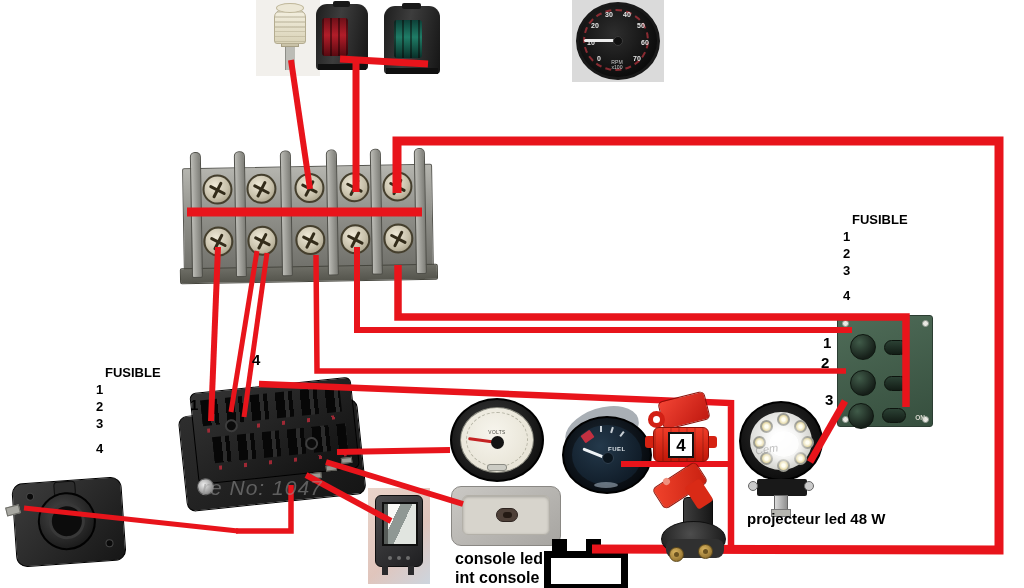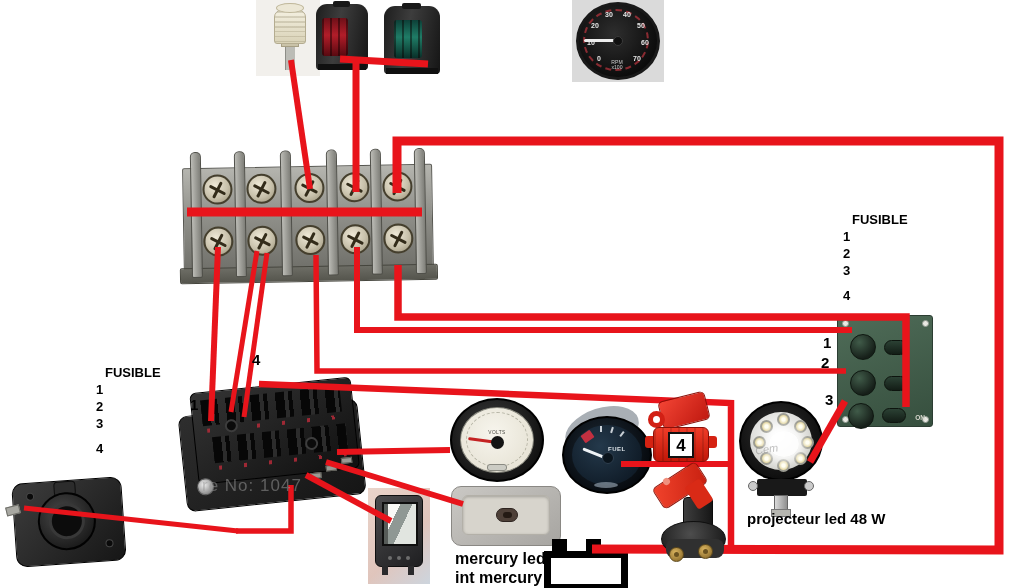--- a/index.html
+++ b/index.html
@@ -175,21 +175,21 @@
   .proj .bracket{position:absolute;left:22px;top:84px;width:50px;height:17px;background:#191919;border-radius:2px;}
   .proj .bolt{position:absolute;width:10px;height:10px;border-radius:50%;background:#cbcbcb;border:1px solid #666;top:86px;}
   .proj .stem{position:absolute;left:39px;top:100px;width:14px;height:17px;background:linear-gradient(90deg,#dadada,#8f8f8f);border:1px solid #666;}
   .proj .nut{position:absolute;left:36px;top:114px;width:20px;height:8px;background:#b6b6b0;border:1px solid #777;}
 
   
   .battery{left:544px;top:539px;width:90px;height:49px;z-index:4;}
   .battery .tab{position:absolute;top:0;width:15px;height:15px;background:#000;}
   .battery .bodyb{position:absolute;left:0;top:12px;width:84px;height:40px;background:#fff;border:7px solid #000;}
 
-  .storewm{position:absolute;left:202px;top:476px;font-size:17px;color:rgba(150,150,150,.55);letter-spacing:1px;z-index:6;}
+  .storewm{position:absolute;left:202px;top:476px;font-size:21px;color:rgba(150,150,150,.55);letter-spacing:1px;z-index:6;font-style:italic;}
 </style>
 </head>
 <body>
 
 <div class="canvas">
 
   <div class="ph abs" style="left:572px;top:0;width:92px;height:82px;background:#dadada;"></div>
   <div class="ph abs" style="left:256px;top:0;width:64px;height:76px;background:#f2f0ec;"></div>
 
   <div class="abs anchor">
@@ -330,22 +330,22 @@
     <div class="hub"></div>
     <div class="chrome"></div>
   </div>
 
   <div class="abs conlight">
     <div class="inner"></div>
     <div class="knob"></div>
     <div class="slot"></div>
   </div>
   <div class="caption" style="left:455px;top:549px;font-size:16px;line-height:19px;">
-    <div>mercury led</div>
-    <div>int mercury</div>
+    <div>console led</div>
+    <div>int console</div>
   </div>
 
   <div class="abs fuel">
     <div class="bodyhint"></div>
     <div class="bezel"></div>
     <div class="face"></div>
     <div class="red"></div>
     <div class="tick" style="left:42px;top:18px;"></div>
     <div class="tick" style="left:53px;top:19px;transform:rotate(18deg);"></div>
     <div class="tick" style="left:63px;top:23px;transform:rotate(38deg);"></div>

